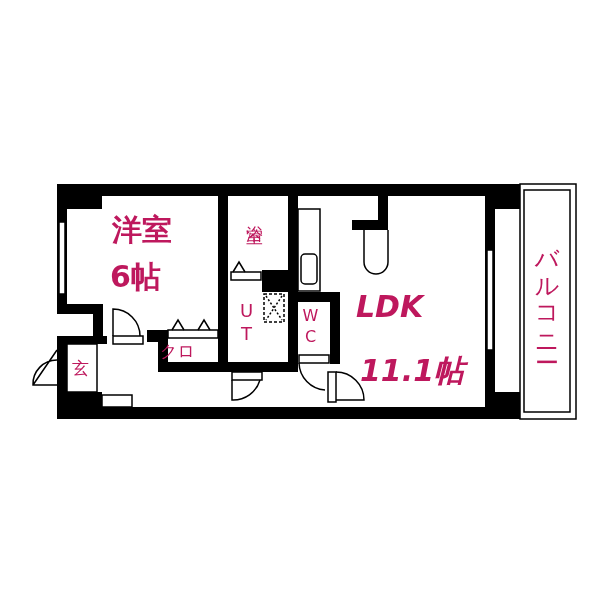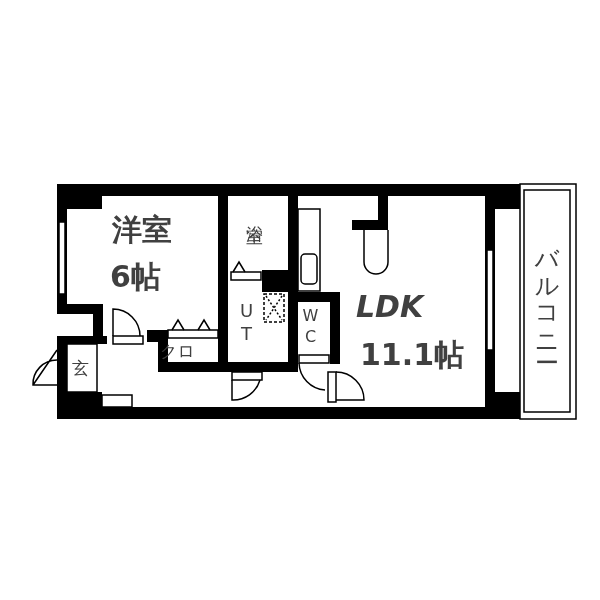--- a/index.html
+++ b/index.html
@@ -1,18 +1,18 @@
 <!DOCTYPE html>
 <html><head>
   <meta charset="utf-8">
   <style>
     html, body { margin: 0; padding: 0; background: #ffffff; }
     body { width: 600px; height: 600px; position: relative; overflow: hidden; font-family: "DejaVu Sans", sans-serif; }
     .plan { position: absolute; left: 0; top: 0; width: 600px; height: 600px; }
-    .label { position: absolute; color: #404040; white-space: nowrap; }
+    .label { position: absolute; color: #be185d; white-space: nowrap; }
     .room-big { font-weight: bold; font-size: 30px; line-height: 1; }
     .room-small { font-size: 17px; line-height: 1; }
     .vert { writing-mode: vertical-rl; text-orientation: upright; letter-spacing: 2px; }
   </style>
 </head>
 <body>
 
 <svg class="plan" viewBox="0 0 600 600" xmlns="http://www.w3.org/2000/svg">
   <g fill="#000">
 
@@ -98,20 +98,20 @@
 
     <rect x="328" y="372" width="8" height="30"></rect>
     <path d="M336 372 A28 28 0 0 1 364 400 L336 400"></path>
   </g>
 </svg>
 
 <div class="label room-big" style="left:112px; top:215px;">洋室</div>
 <div class="label room-big" style="left:110px; top:262px;">6帖</div>
 
 <div class="label room-big" style="left:356px; top:292px; font-style:italic;">LDK</div>
-<div class="label room-big" style="left:360px; top:340px; ">11.1帖</div>
+<div class="label room-big" style="left:360px; top:356px; font-style:italic;">11.1帖</div>
 
 <div class="label room-small vert" style="left:246px; top:212px;">浴室</div>
 <div class="label room-small vert" style="left:237px; top:300px; font-size:18px;">UT</div>
 <div class="label room-small vert" style="left:302px; top:306px; font-size:16px;">WC</div>
 <div class="label room-small" style="left:160px; top:343px;">クロ</div>
 <div class="label room-small" style="left:72px; top:360px;">玄</div>
 <div class="label vert" style="left:531px; top:232px; font-size:24px;">バルコニー</div>
 
 </body></html>

